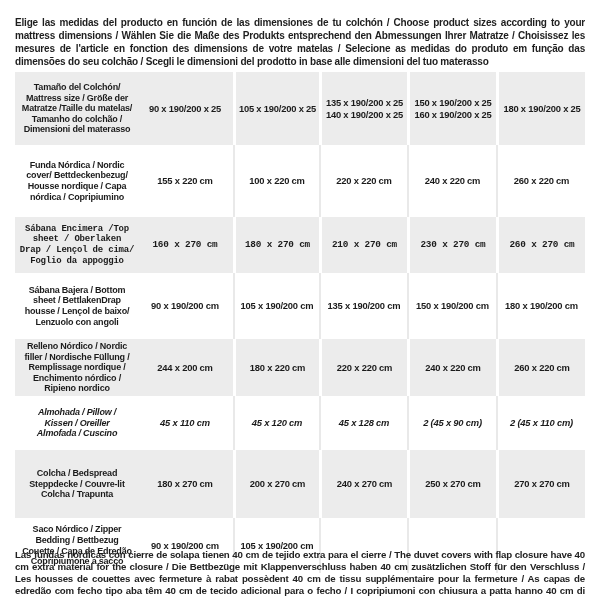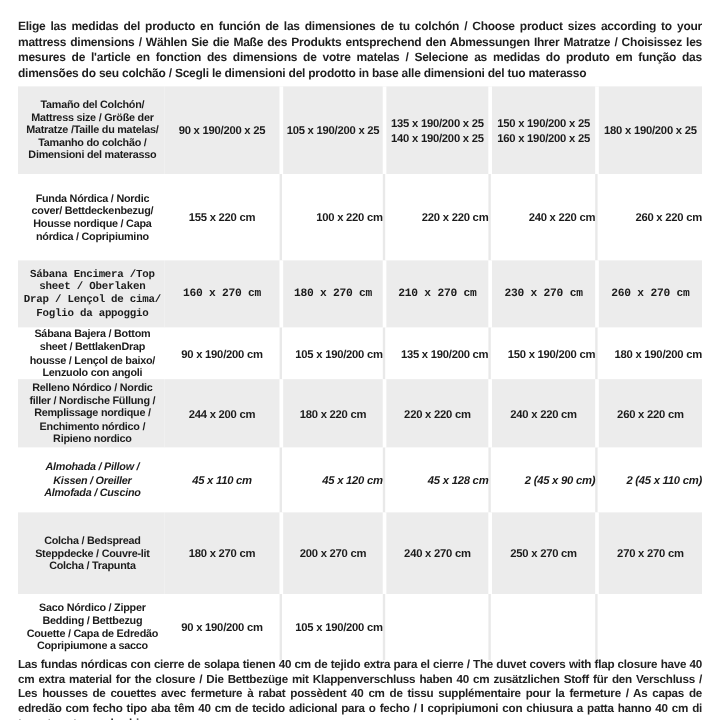--- a/index.html
+++ b/index.html
@@ -40,21 +40,21 @@
   }
   td.val{
     font-size:9.4px;line-height:12px;
     text-align:center;
     white-space:pre-line;
     letter-spacing:-0.2px;
   }
   tr.shade td{background:#ececec;}
   tr.shade td.val + td.val{border-left:3px solid #ffffff;}
   tr.plain td{background:#ffffff;}
-  tr.plain td.val + td.val{border-left:2px solid #e9e9e9;text-align:right;}
+  tr.plain td.val + td.val{border-left:2px solid #e9e9e9;}
   .footnote{
     position:absolute;top:539px;left:15px;width:570px;
     font-size:9.7px;line-height:12.2px;font-weight:700;
     text-align:justify;letter-spacing:-0.2px;color:#222222;
   }
 </style>
 </head>
 <body>
 
 <p class="intro">Elige las medidas del producto en función de las dimensiones de tu colchón / Choose product sizes according to your mattress dimensions / Wählen Sie die Maße des Produkts entsprechend den Abmessungen Ihrer Matratze / Choisissez les mesures de l'article en fonction des dimensions de votre matelas / Selecione as medidas do produto em função das dimensões do seu colchão / Scegli le dimensioni del prodotto in base alle dimensioni del tuo materasso</p>
@@ -98,21 +98,21 @@
       <td class="label">Sábana Encimera /Top
 sheet / Oberlaken
 Drap / Lençol de cima/
 Foglio da appoggio</td>
       <td class="val">160 x 270 cm</td>
       <td class="val">180 x 270 cm</td>
       <td class="val">210 x 270 cm</td>
       <td class="val">230 x 270 cm</td>
       <td class="val">260 x 270 cm</td>
     </tr>
-    <tr class="plain" style="height:43px;">
+    <tr class="plain" style="height:66px;">
       <td class="label">Sábana Bajera / Bottom
 sheet / BettlakenDrap
 housse / Lençol de baixo/
 Lenzuolo con angoli</td>
       <td class="val">90 x 190/200 cm</td>
       <td class="val">105 x 190/200 cm</td>
       <td class="val">135 x 190/200 cm</td>
       <td class="val">150 x 190/200 cm</td>
       <td class="val">180 x 190/200 cm</td>
     </tr>

